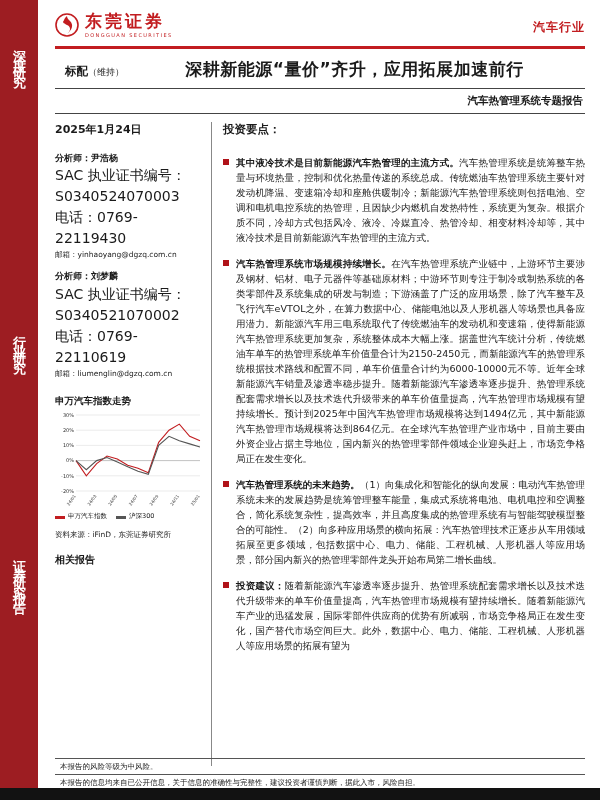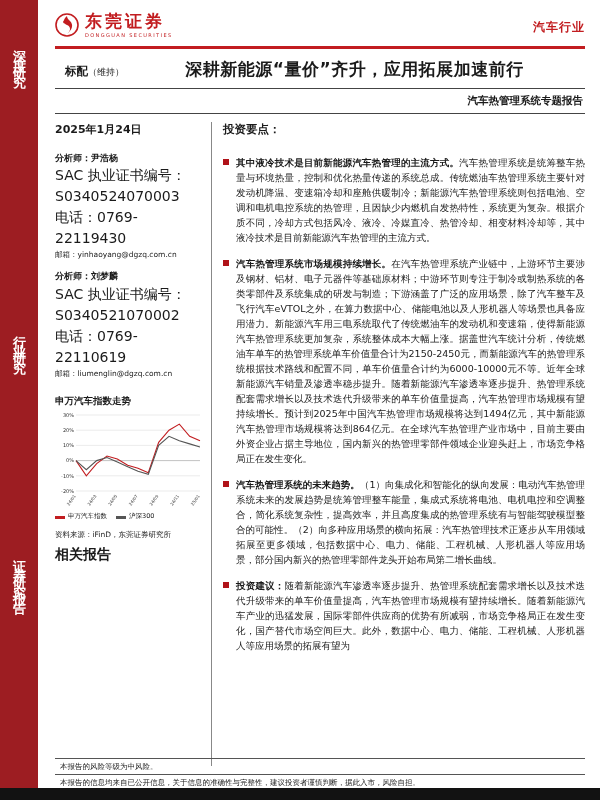--- a/index.html
+++ b/index.html
@@ -30,21 +30,21 @@
   .an-block{margin-bottom:10px;}
   .an-name{font-weight:bold;font-size:9px;}
   .an-line{font-size:14px;}
   .an-email{font-size:7.5px;word-break:break-all;}
   .chart-title{font-weight:bold;font-size:9.5px;margin-top:15px;margin-bottom:3px;}
   .chart-box svg{display:block;}
   .legend{display:flex;gap:9px;font-size:6.5px;margin-top:1px;align-items:center;}
   .legend .sw{display:inline-block;width:10px;height:3px;margin-right:3px;}
   .legend .li{display:flex;align-items:center;}
   .source{font-size:7.5px;margin-top:7px;}
-  .related{font-weight:bold;font-size:14px;margin-top:4px;}
+  .related{font-weight:bold;font-size:10px;margin-top:12px;}
   .section-title{font-weight:bold;font-size:11.5px;margin-bottom:18px;}
   .bullet{position:relative;padding-left:13px;text-align:justify;font-size:9.5px;
     line-height:1.58;margin-bottom:11px;}
   .bullet .sq{position:absolute;left:0;top:3.5px;width:6px;height:6px;background:#b01218;}
   .b-title{font-weight:bold;}
   .footer{position:absolute;left:55px;top:758px;width:530px;font-size:7.5px;}
   .f-line{border-top:1px solid #555;padding:2.5px 5px;}
   .bottom-bar{position:absolute;left:0;top:788px;width:600px;height:12px;background:#121212;}
 </style>
 </head>

